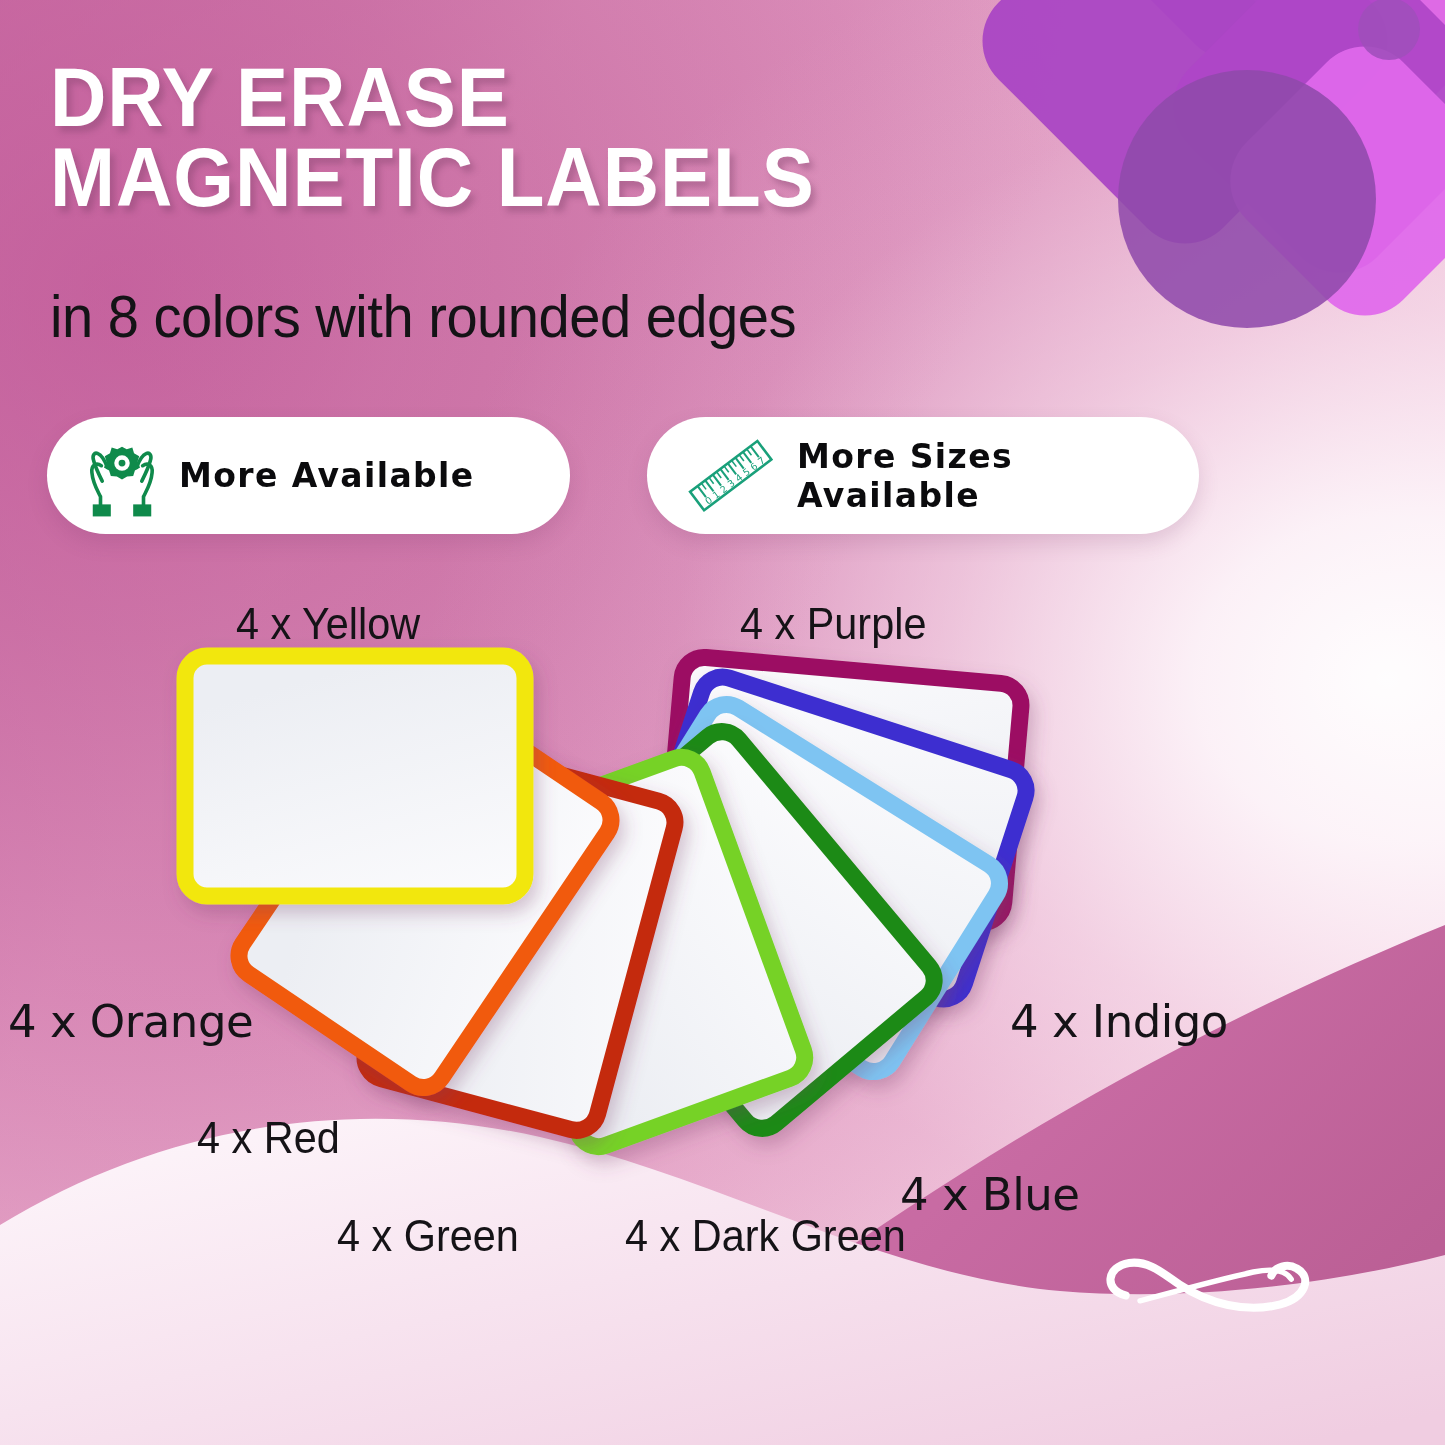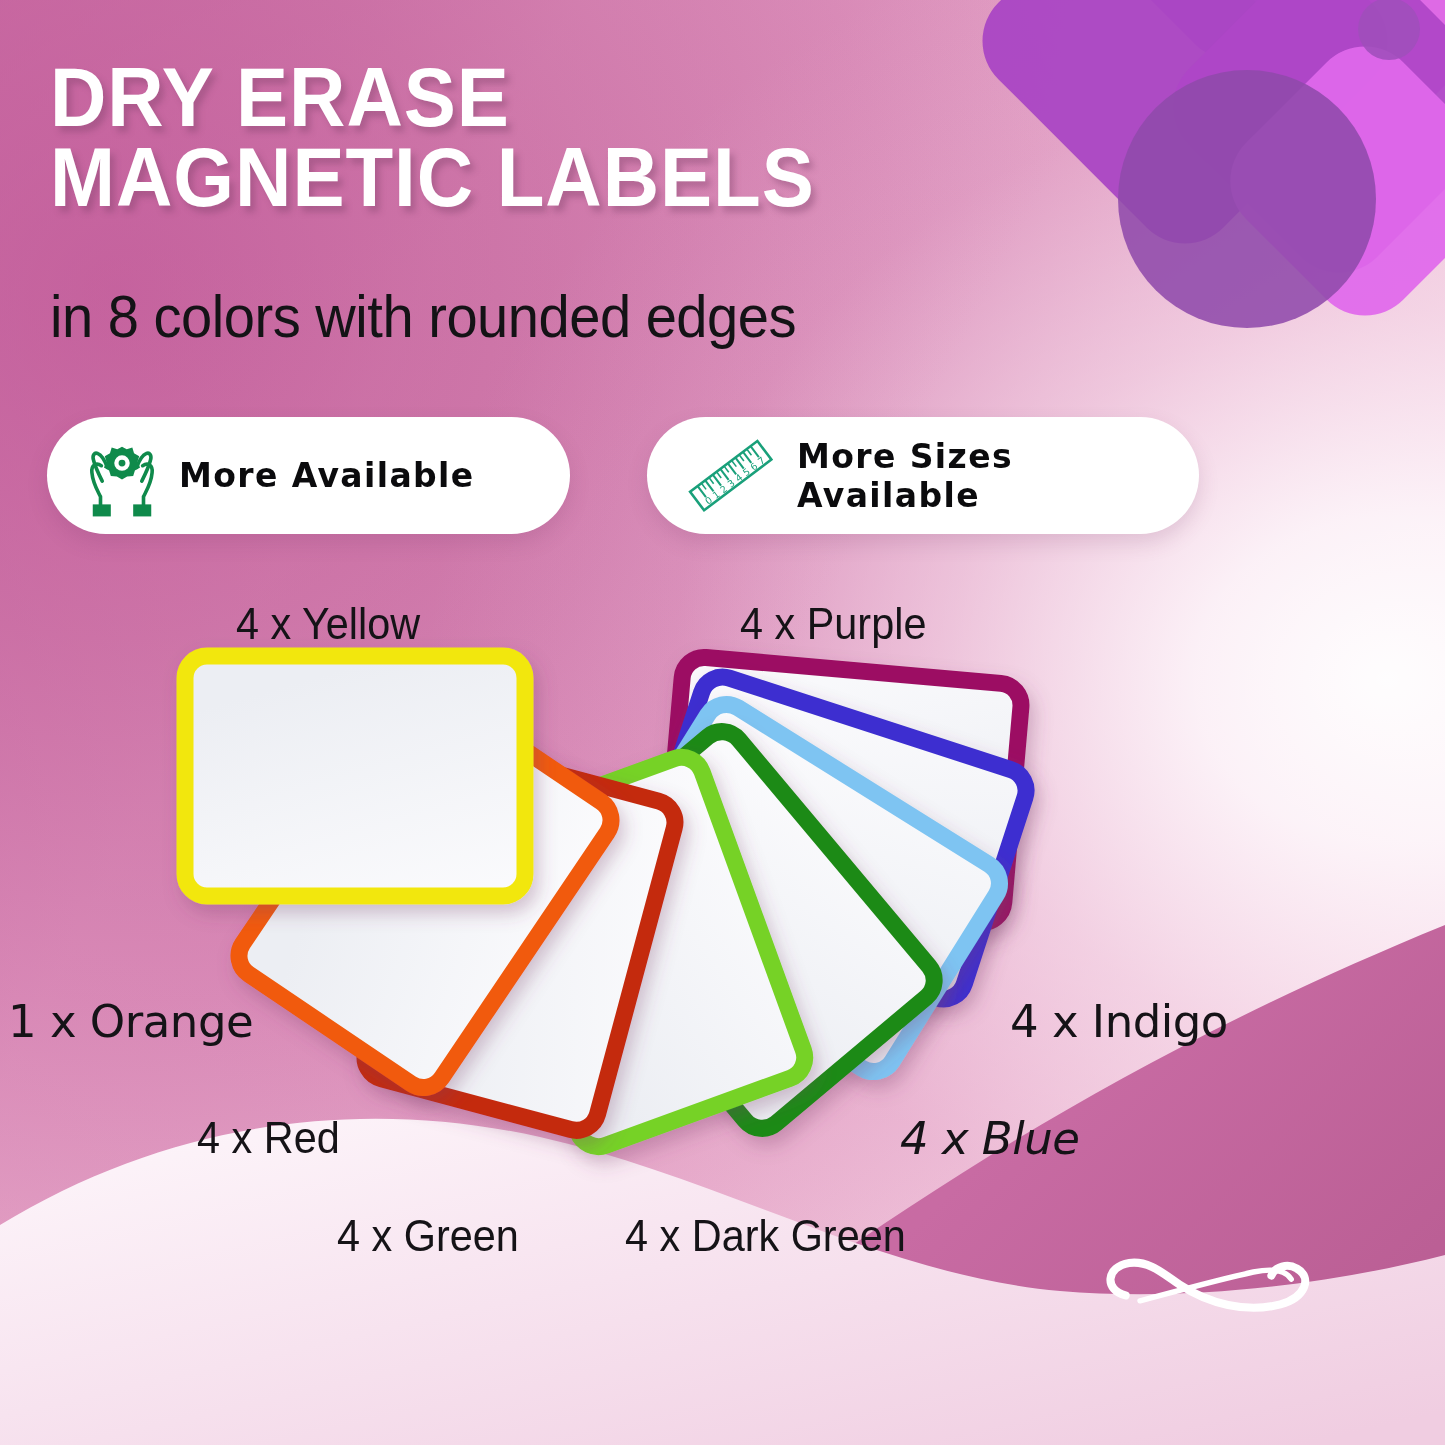--- a/index.html
+++ b/index.html
@@ -192,25 +192,25 @@
     <g filter="url(#sh)">
       <rect x="-170" y="-120" width="340" height="240" rx="22" ry="22" fill="url(#face)" stroke="#f15a0b" stroke-width="17" transform="translate(425,888) rotate(124)"></rect>
     </g>
     <g filter="url(#sh)">
       <rect x="-170" y="-120" width="340" height="240" rx="22" ry="22" fill="url(#face)" stroke="#f2e70c" stroke-width="17" transform="translate(355,776) rotate(180)"></rect>
     </g>
   </svg>
 
   <div class="cap cond" style="left:236px;top:598px;">4 x Yellow</div>
   <div class="cap cond" style="left:740px;top:598px;">4 x Purple</div>
-  <div class="cap geo" style="left:8px;top:995px;">1 x Orange</div>
+  <div class="cap geo" style="left:8px;top:995px;">4 x Orange</div>
   <div class="cap cond" style="left:197px;top:1112px;">4 x Red</div>
   <div class="cap cond" style="left:337px;top:1210px;">4 x Green</div>
   <div class="cap cond" style="left:625px;top:1210px;">4 x Dark Green</div>
-  <div class="cap geo" style="left:900px;top:1112px;font-style:italic;">4 x Blue</div>
+  <div class="cap geo" style="left:900px;top:1168px;">4 x Blue</div>
   <div class="cap geo" style="left:1010px;top:995px;">4 x Indigo</div>
 
   <div class="logo">
     <svg viewBox="0 0 340 70" style="position:absolute;left:18px;top:-8px;width:306px;height:63px;">
       <path d="M44,46 C20,40 22,14 48,10 C70,7 86,22 104,34 C136,55 178,66 216,56 C244,48 252,26 234,16 C224,10 210,14 206,24" fill="none" stroke="#ffffff" stroke-width="9" stroke-linecap="round"></path>
       <path d="M60,52 C92,44 140,30 186,20 C206,16 222,18 228,28" fill="none" stroke="#ffffff" stroke-width="6" stroke-linecap="round"></path>
     </svg>
   </div>
 
 </div>

